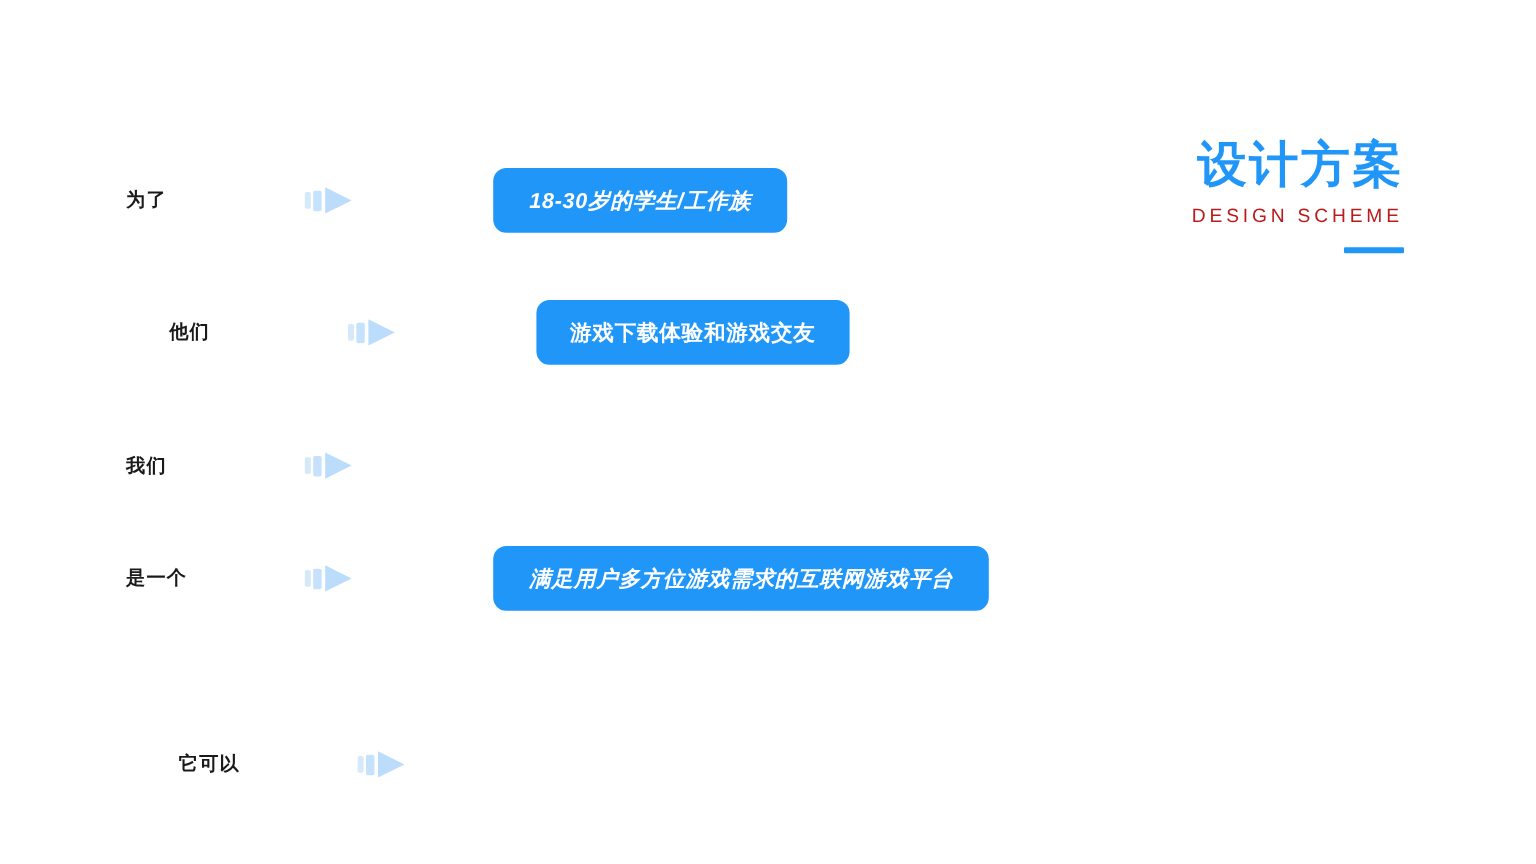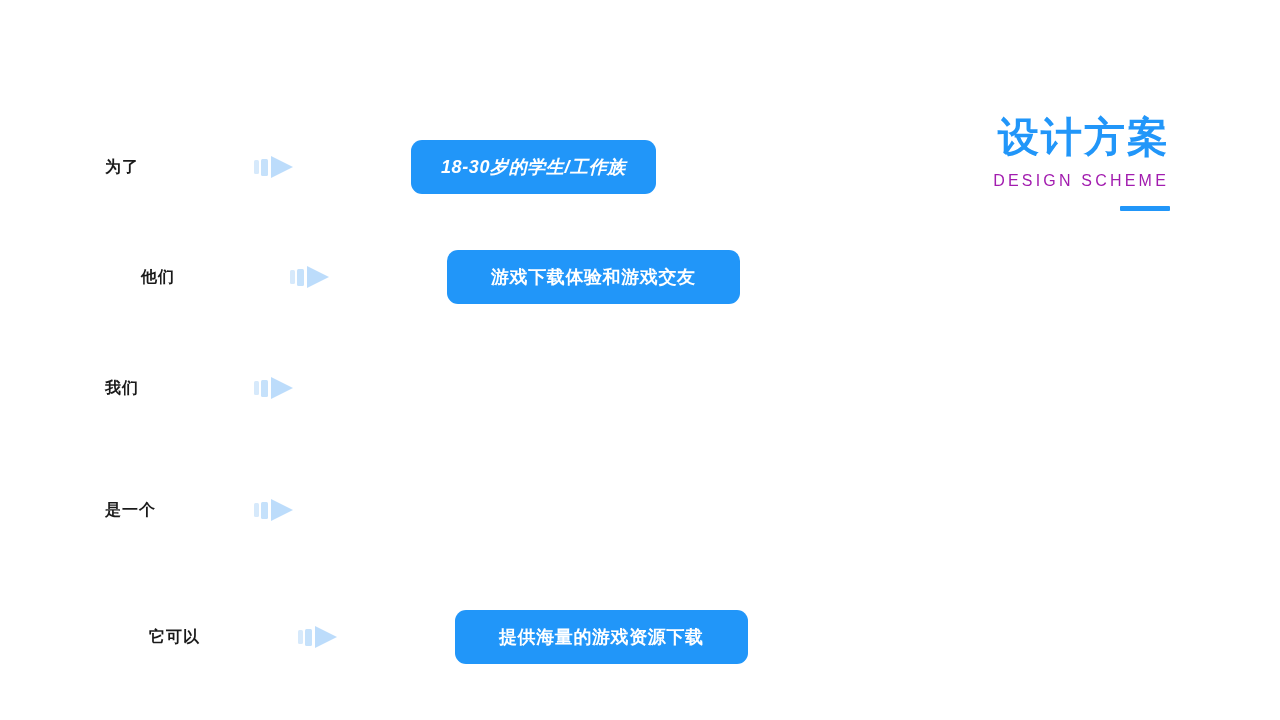--- a/index.html
+++ b/index.html
@@ -55,21 +55,21 @@
     line-height: 1.15;
     letter-spacing: 2px;
     white-space: nowrap;
     font-family: Liberation Serif, serif;
   }
   .header-subtitle {
     position: absolute;
     right: 1px;
     top: 120px;
     font-size: 16px;
-    color: #a21caf;
+    color: #b91c1c;
     letter-spacing: 3.2px;
     white-space: nowrap;
   }
   .header-rule {
     position: absolute;
     right: 0px;
     top: 154px;
     width: 50px;
     height: 5px;
     background: #2196f9;
@@ -148,21 +148,21 @@
     color: #ffffff;
     border-radius: 11px;
     height: 54px;
     display: flex;
     align-items: center;
     justify-content: center;
     font-size: 18px;
     font-weight: bold;
     letter-spacing: 0.6px;
     white-space: nowrap;
-    padding: 0 44px;
+    padding: 0 28px;
     box-sizing: border-box;
   }
   .pill.wide  { padding: 14px 30px; font-style: italic; }
 </style>
 </head>
 <body>
 
 <div class="slide">
 
   <div class="header">
@@ -195,34 +195,36 @@
         </div>
       </div>
       <div class="row" style="top: 360px; text-align: right;">
         <div class="row-label">我们</div>
         <div class="row-arrow">
           <span class="arrow-bar-1"></span>
           <span class="arrow-bar-2"></span>
           <span class="arrow-head"></span>
         </div>
       </div>
-      <div class="row" style="top: 482px;">
+      <div class="row" style="top: 454px;">
         <div class="row-label">是一个</div>
         <div class="row-arrow">
           <span class="arrow-bar-1"></span>
           <span class="arrow-bar-2"></span>
           <span class="arrow-head"></span>
+        </div>
+        <div class="row-boxes">
+          <div class="pill wide">满足用户多方位游戏需求的互联网游戏平台</div>
         </div>
       </div>
       <div class="row" style="top: 609px; margin-left: 44px;">
         <div class="row-label">它可以</div>
         <div class="row-arrow">
           <span class="arrow-bar-1"></span>
           <span class="arrow-bar-2"></span>
           <span class="arrow-head"></span>
         </div>
         <div class="row-boxes">
-          <div class="pill">提供海量的游戏资源下载</div>
         </div>
       </div>
     </div>
 
 </div>
 
 </body></html>

